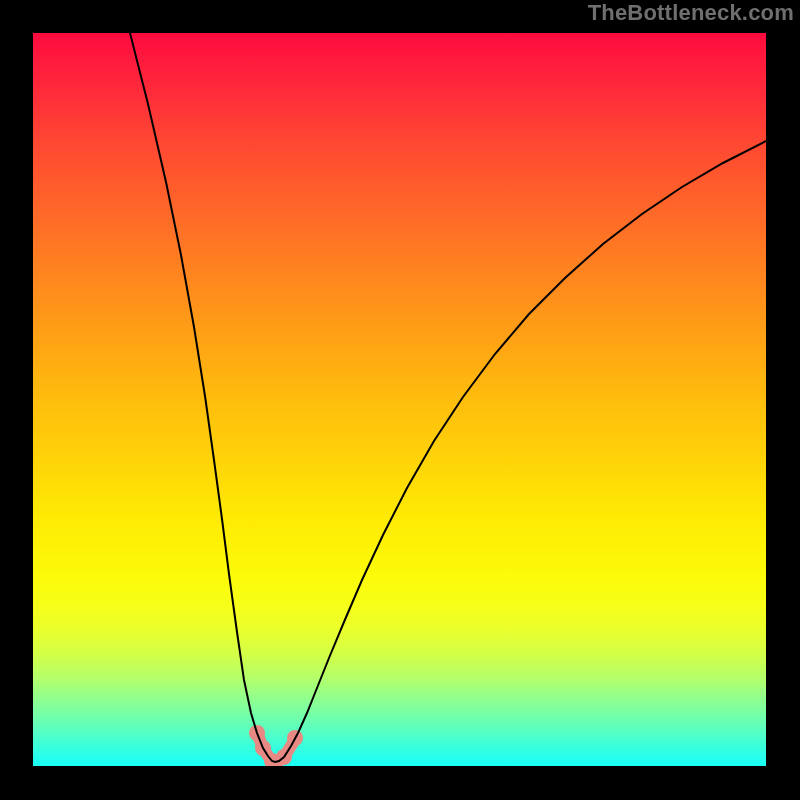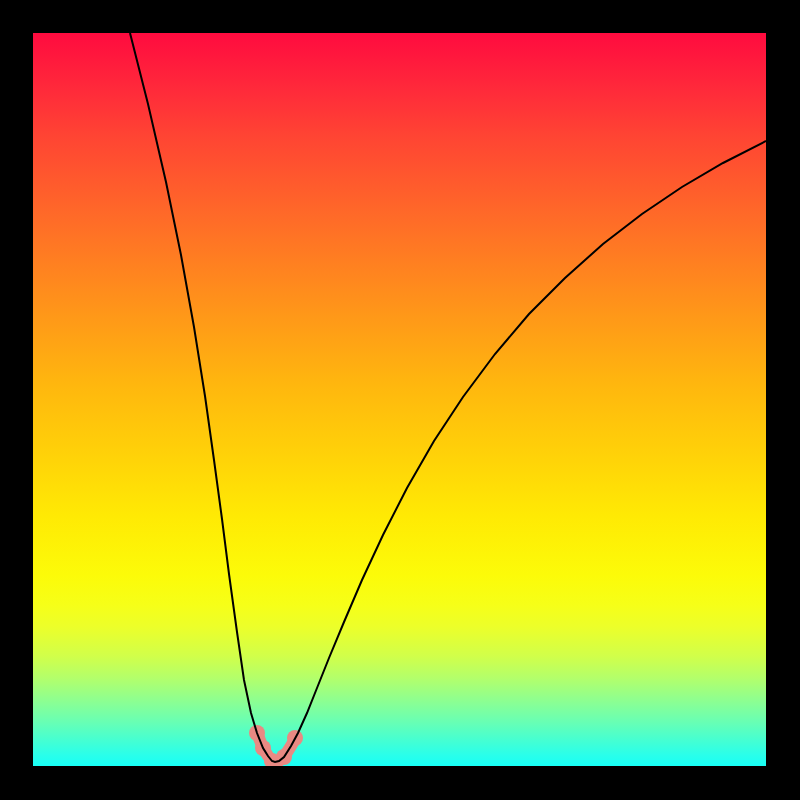--- a/index.html
+++ b/index.html
@@ -88,13 +88,14 @@
       <g>
           <circle cx="224" cy="700" r="8" class="highlight-dot"></circle>
           <circle cx="230" cy="715" r="8" class="highlight-dot"></circle>
           <circle cx="239" cy="728" r="8" class="highlight-dot"></circle>
           <circle cx="251" cy="724" r="8" class="highlight-dot"></circle>
           <circle cx="262" cy="705" r="8" class="highlight-dot"></circle>
         </g>
       <path class="curve" d="M97 0 L115 71 L133 149 L148 222 L161 294 L172 363 L181 427 L189 486 L196 541 L204 599 L211 647 L218 680 L224 700 L230 715 L235 723 L239 728 L242 729 L246 728 L251 724 L258 713 L265 700 L274 680 L284 655 L296 625 L311 589 L329 547 L350 502 L374 455 L401 408 L430 364 L462 321 L496 281 L532 245 L570 211 L609 181 L649 154 L690 130 L733 108"></path>
     </svg>
   </div>
+  <div class="watermark">TheBottleneck.com</div>
 </div>
 
 </body></html>

